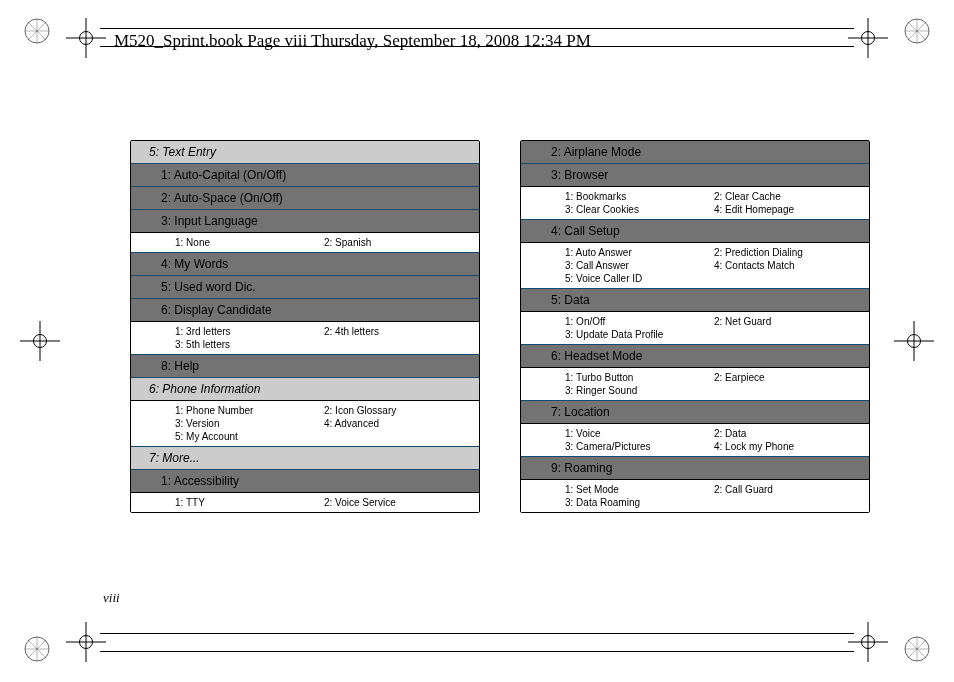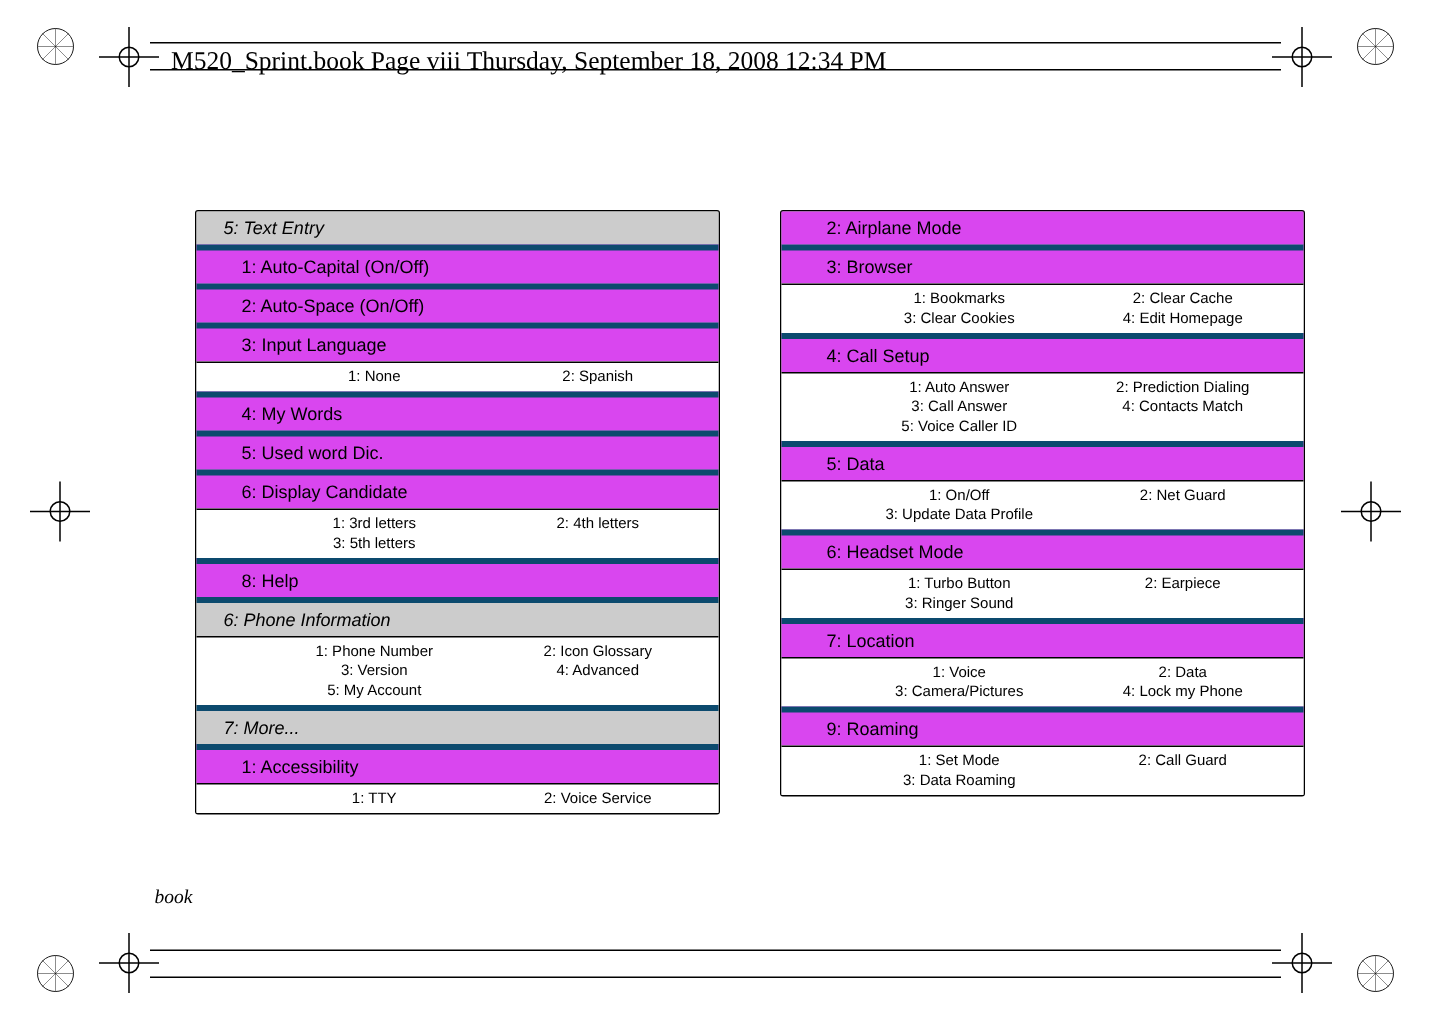--- a/index.html
+++ b/index.html
@@ -70,45 +70,45 @@
   }
   .col {
     width: 350px;
     border: 1px solid #000;
     border-radius: 2px;
     display: flex;
     flex-direction: column;
     align-self: flex-start;
   }
   .row {
-    border-top: 4px solid #0c4a6e;
+    border-top: 1px solid #0c4a6e;
     font-size: 12px;
   }
   .row:first-child { border-top: none; }
   .lvl1, .lvl2, .lvl3 {
     padding: 4px 6px 4px 10px;
   }
   .lvl1 {
     background: #ccc;
     font-style: italic;
     padding-left: 18px;
   }
   .lvl2 {
-    background: #d946ef;
+    background: #737373;
     padding-left: 30px;
   }
   .lvl3 {
     background: #fff;
     font-size: 10px;
     padding: 3px 6px 3px 44px;
     border-top: 1px solid #000;
     display: flex;
     flex-wrap: wrap;
   }
-  .lvl3 span { width: 50%; display: inline-block; line-height: 1.3; text-align: center; }
+  .lvl3 span { width: 50%; display: inline-block; line-height: 1.3; }
 
   .page-num {
     position: absolute;
     left: 103px;
     bottom: 76px;
     font-style: italic;
     font-size: 13px;
     font-family: "Times New Roman", serif;
   }
 </style>
@@ -258,13 +258,13 @@
       </div>
       <div class="row lvl2">9: Roaming</div>
       <div class="lvl3">
         <span>1: Set Mode</span>
         <span>2: Call Guard</span>
         <span>3: Data Roaming</span>
       </div>
     </div>
 </div>
 
-<div class="page-num">book</div>
+<div class="page-num">viii</div>
 
 </body></html>

